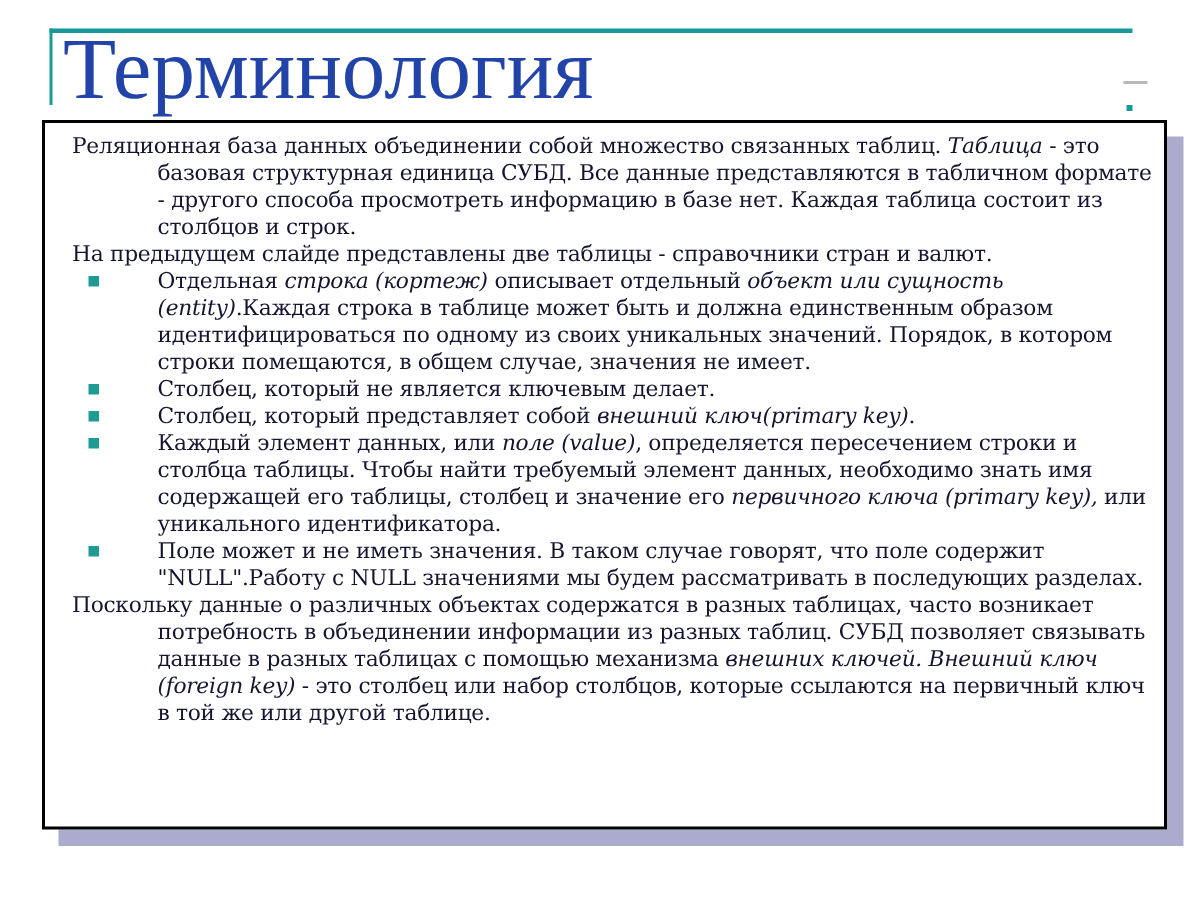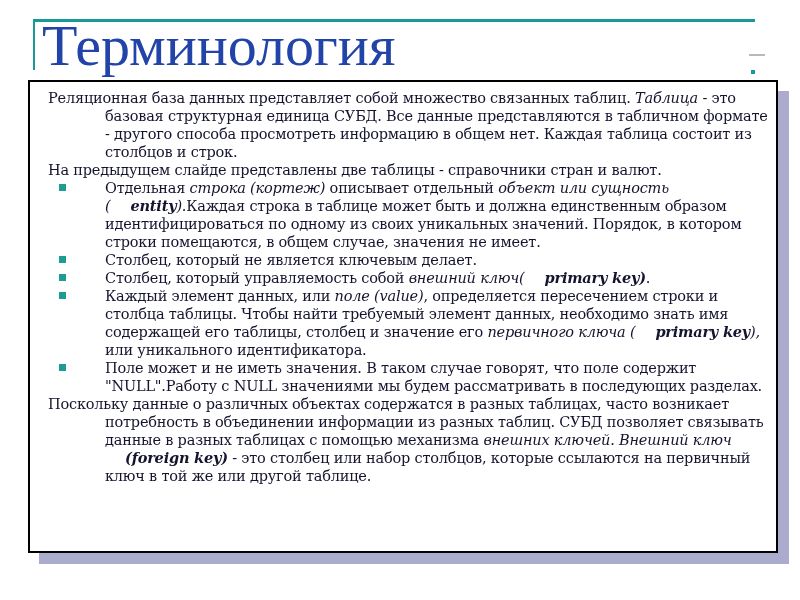--- a/index.html
+++ b/index.html
@@ -37,36 +37,36 @@
     color:var(--text-color);
   }
   .para{margin:0;}
   .para.plain{padding-left:75px;text-indent:-57px;}
   .para.bullet{padding-left:75px;position:relative;}
   .bullet-icon{
     position:absolute;left:29px;top:5px;width:7px;height:7px;
     background:var(--bullet-color);display:inline-block;
   }
   .it{font-style:italic;}
-  .bd{font-weight:bold;margin-left:20px;}
+  .bd{font-weight:normal;}
 </style>
 </head>
 <body>
 
 <div class="slide">
   <div class="accent-top"></div>
   <div class="accent-left"></div>
   <h1 class="title">Терминология</h1>
   <div class="title-dash"></div>
   <div class="title-dot"></div>
   <div class="textbox">
     <div class="body-text">
-        <div class="para plain"><span>Реляционная база данных представляет собой множество связанных таблиц. </span><span class="it">Таблица</span><span> - это базовая структурная единица СУБД. Все данные представляются в табличном формате - другого способа просмотреть информацию в общем нет. Каждая таблица состоит из столбцов и строк.</span></div>
+        <div class="para plain"><span>Реляционная база данных объединении собой множество связанных таблиц. </span><span class="it">Таблица</span><span> - это базовая структурная единица СУБД. Все данные представляются в табличном формате - другого способа просмотреть информацию в базе нет. Каждая таблица состоит из столбцов и строк.</span></div>
         <div class="para plain"><span>На предыдущем слайде представлены две таблицы - справочники стран и валют.</span></div>
         <div class="para bullet"><span class="bullet-icon"></span><span>Отдельная </span><span class="it">строка (кортеж)</span><span> описывает отдельный </span><span class="it">объект или сущность (</span><span class="it bd">entity</span><span class="it">)</span><span>.Каждая строка в таблице может быть и должна единственным образом идентифицироваться по одному из своих уникальных значений. Порядок, в котором строки помещаются, в общем случае, значения не имеет.</span></div>
         <div class="para bullet"><span class="bullet-icon"></span><span>Столбец, который не является ключевым делает.</span></div>
-        <div class="para bullet"><span class="bullet-icon"></span><span>Столбец, который управляемость собой </span><span class="it">внешний ключ(</span><span class="it bd">primary key)</span><span>.</span></div>
+        <div class="para bullet"><span class="bullet-icon"></span><span>Столбец, который представляет собой </span><span class="it">внешний ключ(</span><span class="it bd">primary key)</span><span>.</span></div>
         <div class="para bullet"><span class="bullet-icon"></span><span>Каждый элемент данных, или </span><span class="it">поле (value)</span><span>, определяется пересечением строки и столбца таблицы. Чтобы найти требуемый элемент данных, необходимо знать имя содержащей его таблицы, столбец и значение его </span><span class="it">первичного ключа (</span><span class="it bd">primary key</span><span class="it">),</span><span> или уникального идентификатора.</span></div>
         <div class="para bullet"><span class="bullet-icon"></span><span>Поле может и не иметь значения. В таком случае говорят, что поле содержит "NULL".Работу с NULL значениями мы будем рассматривать в последующих разделах.</span></div>
         <div class="para plain"><span>Поскольку данные о различных объектах содержатся в разных таблицах, часто возникает потребность в объединении информации из разных таблиц. СУБД позволяет связывать данные в разных таблицах с помощью механизма </span><span class="it">внешних ключей. Внешний ключ </span><span class="it bd">(foreign key)</span><span> - это столбец или набор столбцов, которые ссылаются на первичный ключ в той же или другой таблице.</span></div>
       </div>
   </div>
 </div>
 
 </body></html>

